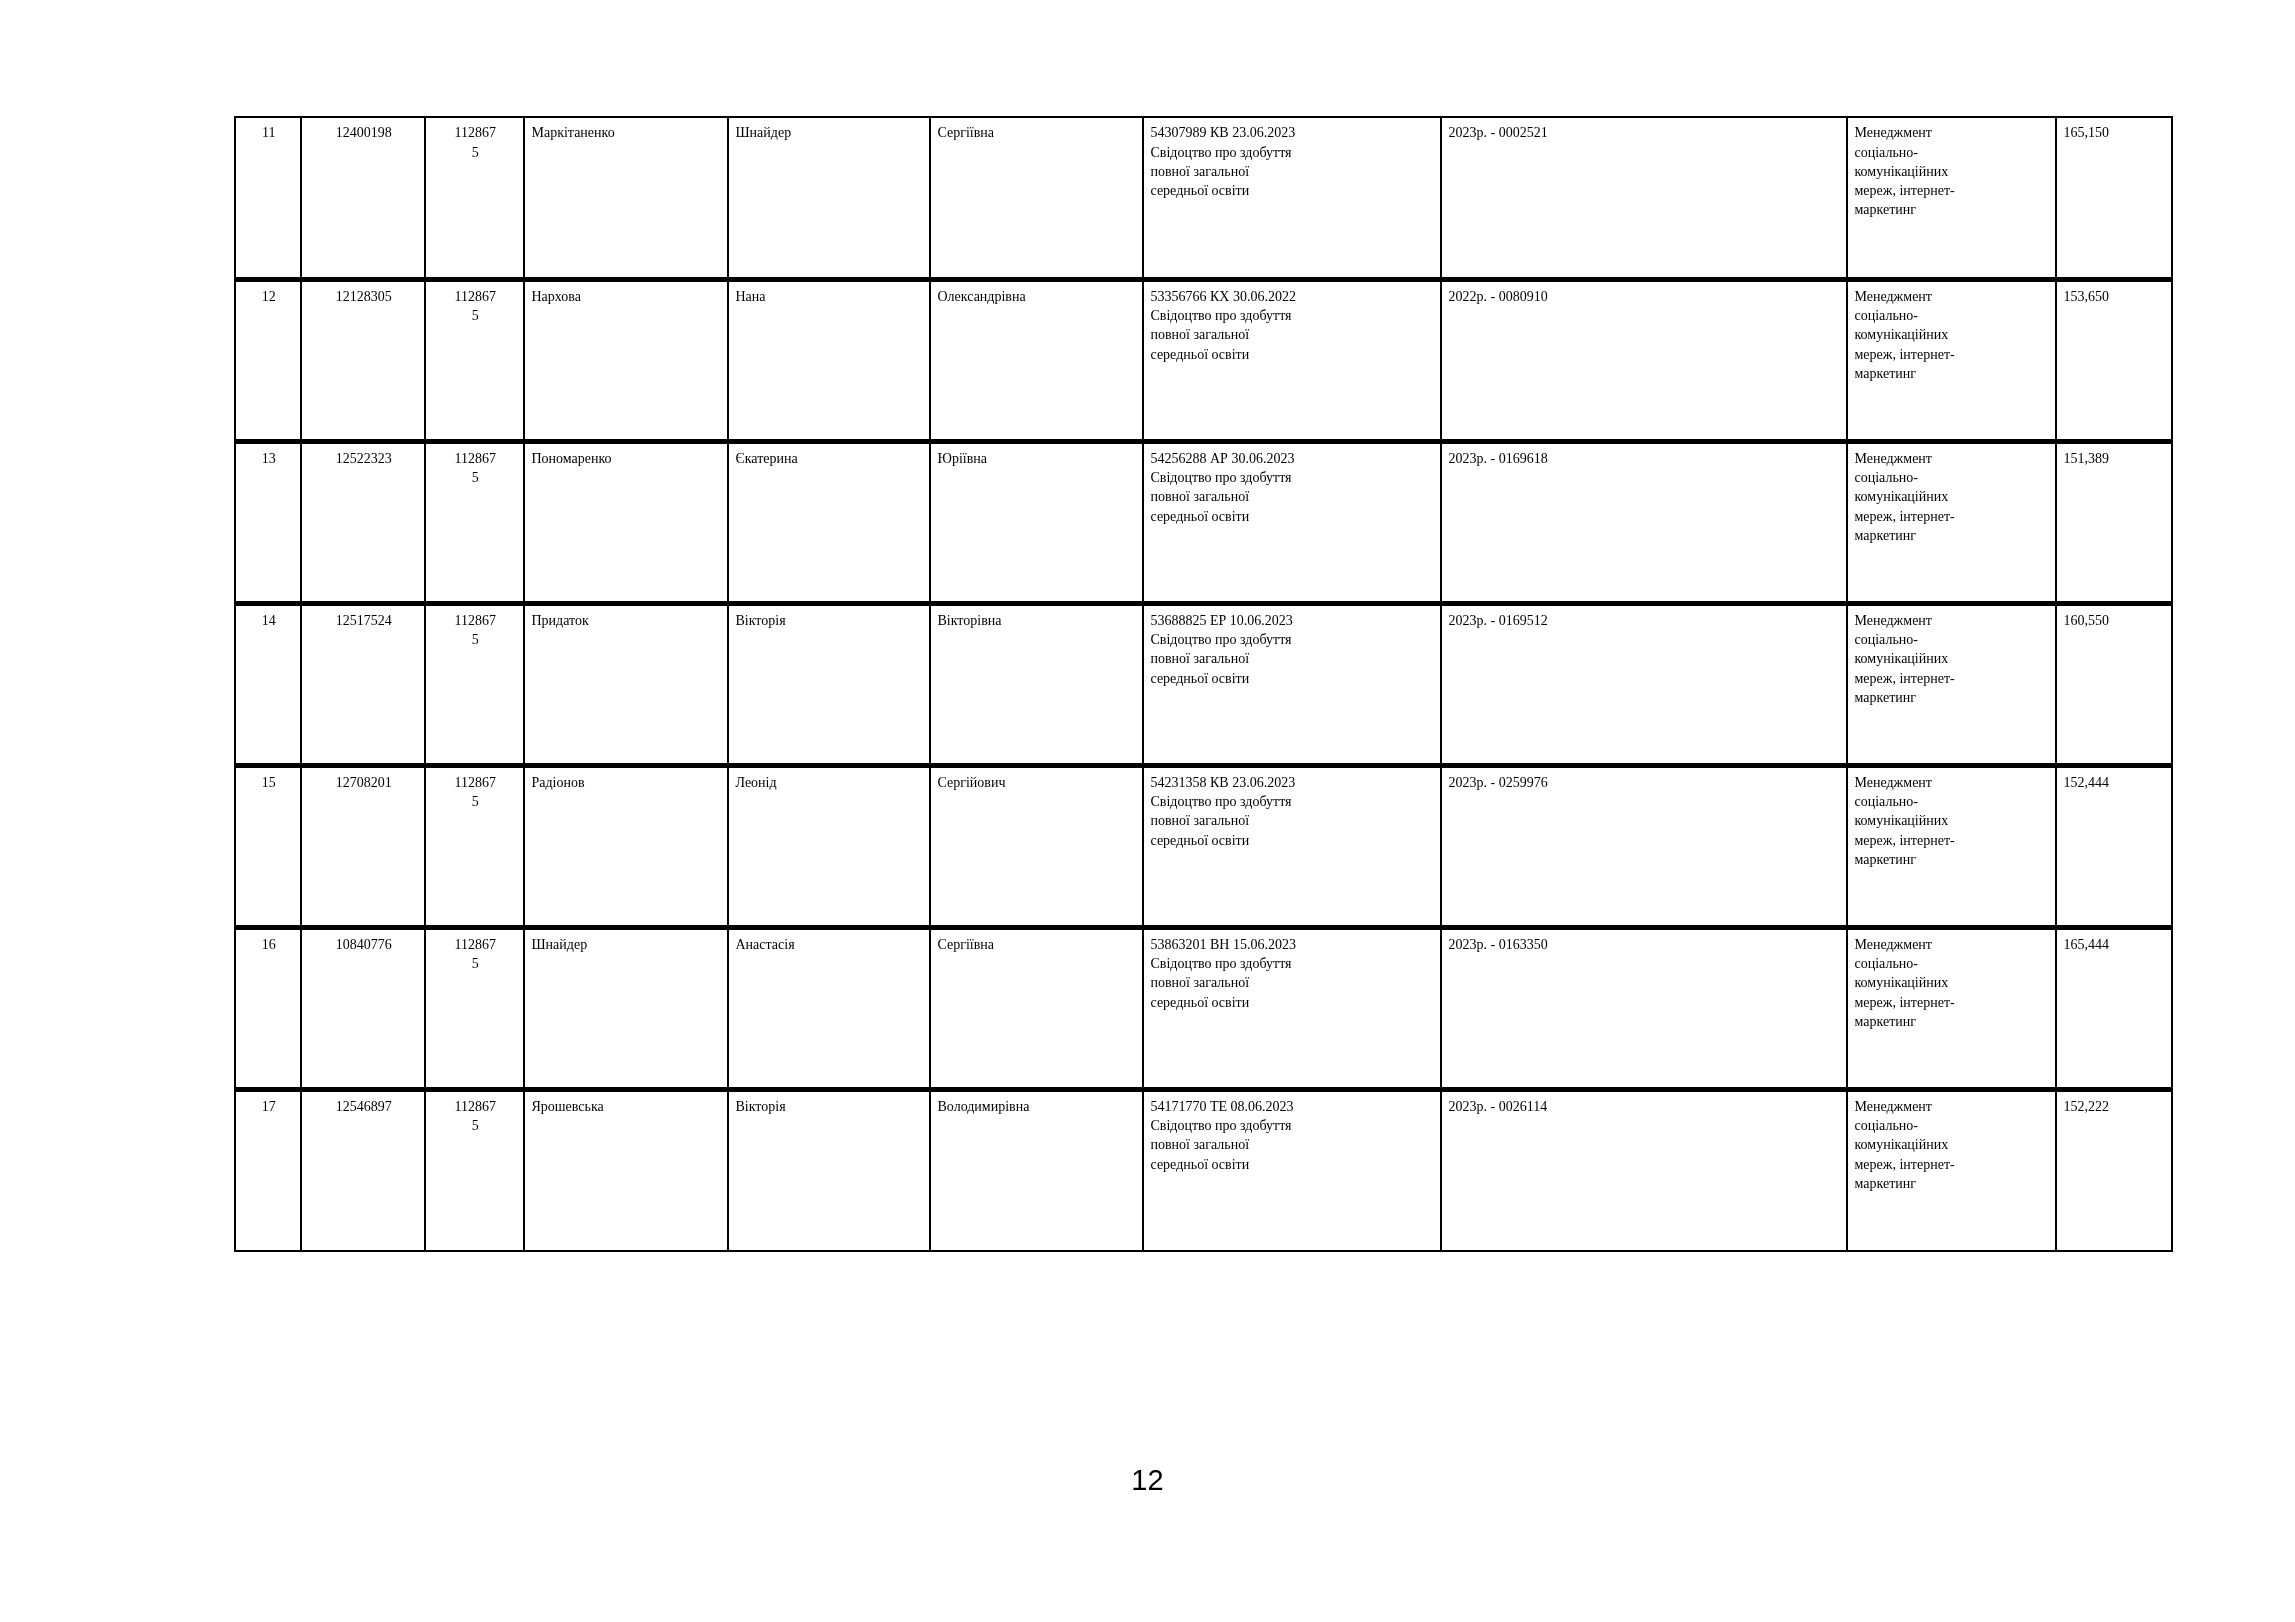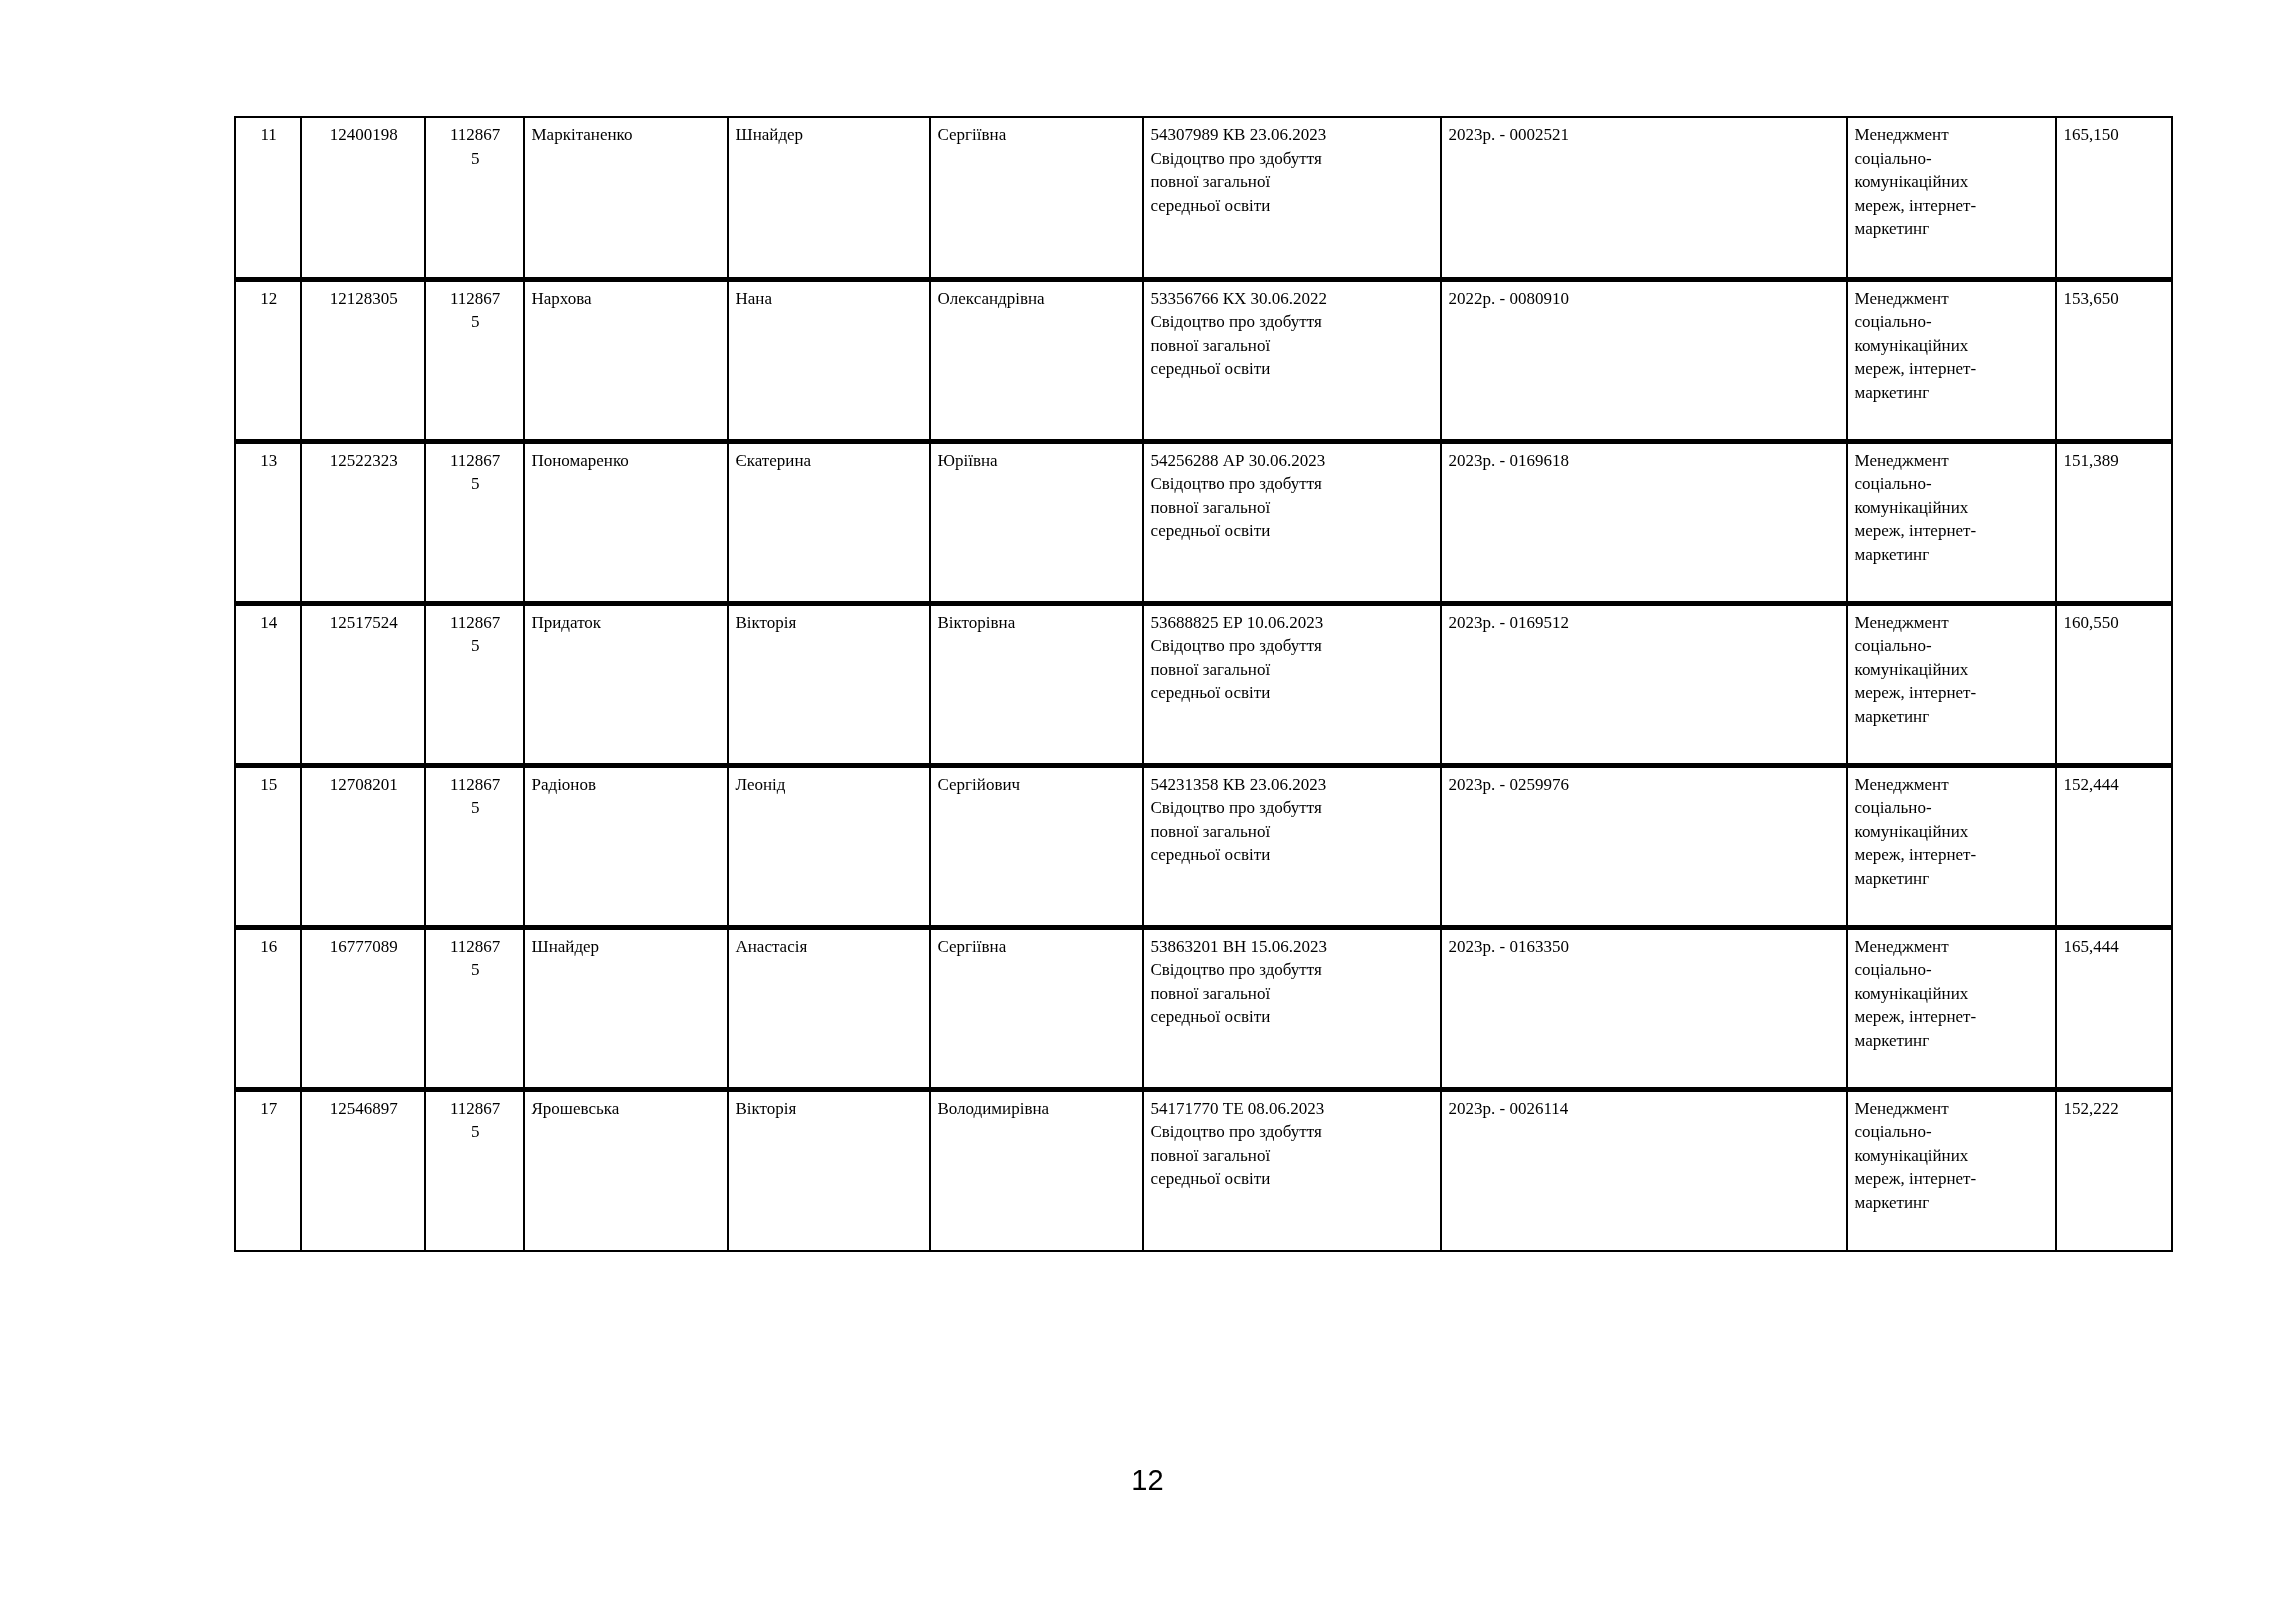--- a/index.html
+++ b/index.html
@@ -19,21 +19,21 @@
     overflow: hidden;
   }
   table.roster {
     position: absolute;
     left: 234px;
     top: 116px;
     width: 1937px;
     border-collapse: collapse;
     table-layout: fixed;
     border: 2.6px solid #000;
-    font-size: 17px;
+    font-size: 14px;
     line-height: 1.38;
   }
   table.roster tr {
     height: 162px;
     border-bottom: 5.2px solid #000;
   }
   table.roster tr:last-child {
     border-bottom: 2.6px solid #000;
   }
   table.roster td {
@@ -180,21 +180,21 @@
         <td class="c-year">2023р. - 0259976</td>
         <td class="c-prog">Менеджмент
 соціально-
 комунікаційних
 мереж, інтернет-
 маркетинг</td>
         <td class="c-score">152,444</td>
       </tr>
       <tr>
         <td class="c-num">16</td>
-        <td class="c-id">16777089</td>
+        <td class="c-id">10840776</td>
         <td class="c-code">112867
 5</td>
         <td class="c-name">Шнайдер</td>
         <td class="c-name">Анастасія</td>
         <td class="c-name">Сергіївна</td>
         <td class="c-cert">53863201 ВН 15.06.2023
 Свідоцтво про здобуття
 повної загальної
 середньої освіти</td>
         <td class="c-year">2023р. - 0163350</td>

